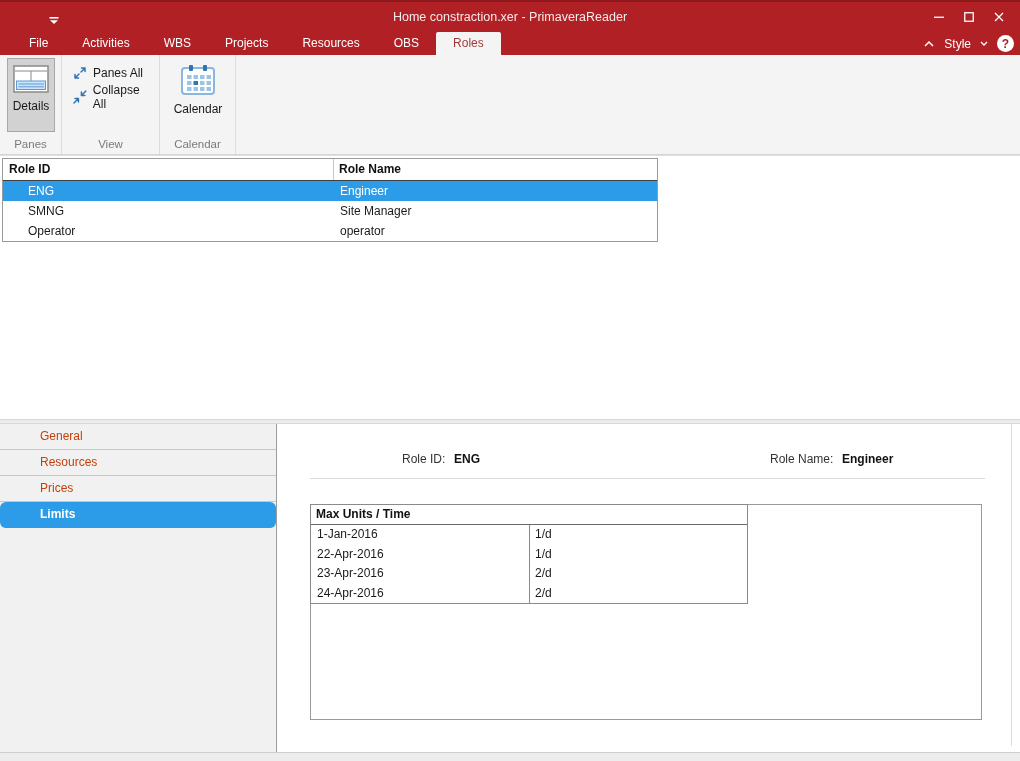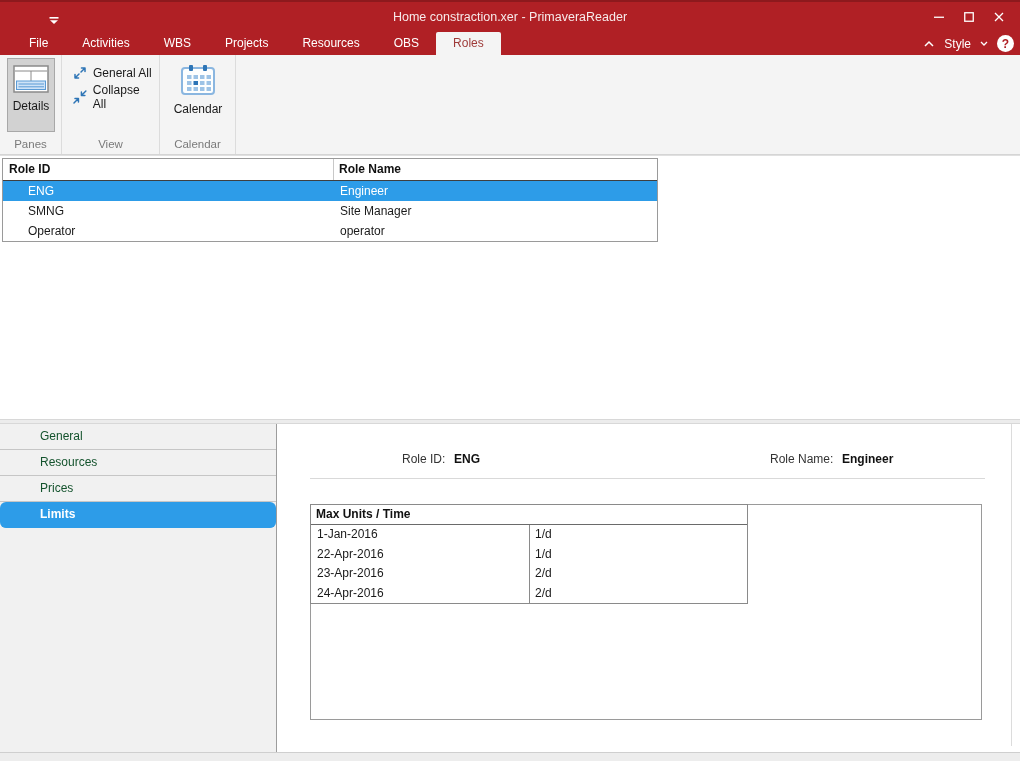--- a/index.html
+++ b/index.html
@@ -48,21 +48,21 @@
   .rt-row .c1 { width:332px; padding-left:25px; }
   .rt-row .c2 { flex:1; padding-left:5px; }
   .rt-row.selected { background:#2d9ce8; color:#fff; }
 
   
   .splitter { position:absolute; left:0; top:419px; width:1020px; height:5px; background:#ececec; border-top:1px solid #d8d8d8; border-bottom:1px solid #d8d8d8; cursor:row-resize; }
 
   
   .bottom-pane { position:absolute; left:0; top:424px; width:1020px; height:328px; background:#fff; }
   .side-tabs { position:absolute; left:0; top:0; width:277px; height:328px; background:#f1f1f1; border-right:1px solid #9c9c9c; }
-  .side-tab { height:26px; line-height:25px; padding-left:40px; font-size:12px; color:#14532d; border-bottom:1px solid #c6c6c6; cursor:pointer; }
+  .side-tab { height:26px; line-height:25px; padding-left:40px; font-size:12px; color:#c2410c; border-bottom:1px solid #c6c6c6; cursor:pointer; }
   .side-tab.active { background:#2d9ce8; color:#fff; font-weight:bold; border-bottom-color:#2d9ce8;border-radius:6px; }
 
   .detail { position:absolute; left:278px; top:0; right:0; bottom:0; background:#fff; }
   .field-row { position:absolute; top:28px; left:0; right:0; height:16px; font-size:12px; color:#333; }
   .f-label { position:absolute; }
   .f-value { position:absolute; font-weight:bold; color:#111; }
   .lbl-roleid { left:124px; }  .val-roleid { left:176px; }
   .lbl-rolename { left:492px; }  .val-rolename { left:564px; }
   .detail-sep { position:absolute; left:32px; top:54px; width:675px; height:1px; background:#d9d9d9; }
   .limits-box { position:absolute; left:32px; top:80px; width:672px; height:216px; border:1px solid #9a9a9a; background:#fff; }
@@ -152,21 +152,21 @@
     </div>
 
     <div class="rgroup g-view">
       <div class="small-btn expand-btn">
         <svg width="16" height="16" viewBox="0 0 16 16">
           <g stroke="#2e75b6" stroke-width="1.5" fill="none" stroke-linecap="round" stroke-linejoin="round">
             <path d="M9 7 L13 3 M13 3 v3.5 M13 3 h-3.5"></path>
             <path d="M7 9 L3 13 M3 13 v-3.5 M3 13 h3.5"></path>
           </g>
         </svg>
-        <span>General All</span>
+        <span>Panes All</span>
       </div>
       <div class="small-btn collapse-btn">
         <svg width="16" height="16" viewBox="0 0 16 16">
           <g stroke="#2e75b6" stroke-width="1.5" fill="none" stroke-linecap="round" stroke-linejoin="round">
             <path d="M14 2 L9.5 6.5 M9.5 6.5 v-3.5 M9.5 6.5 h3.5"></path>
             <path d="M2 14 L6.5 9.5 M6.5 9.5 v3.5 M6.5 9.5 h-3.5"></path>
           </g>
         </svg>
         <span>Collapse All</span>
       </div>

